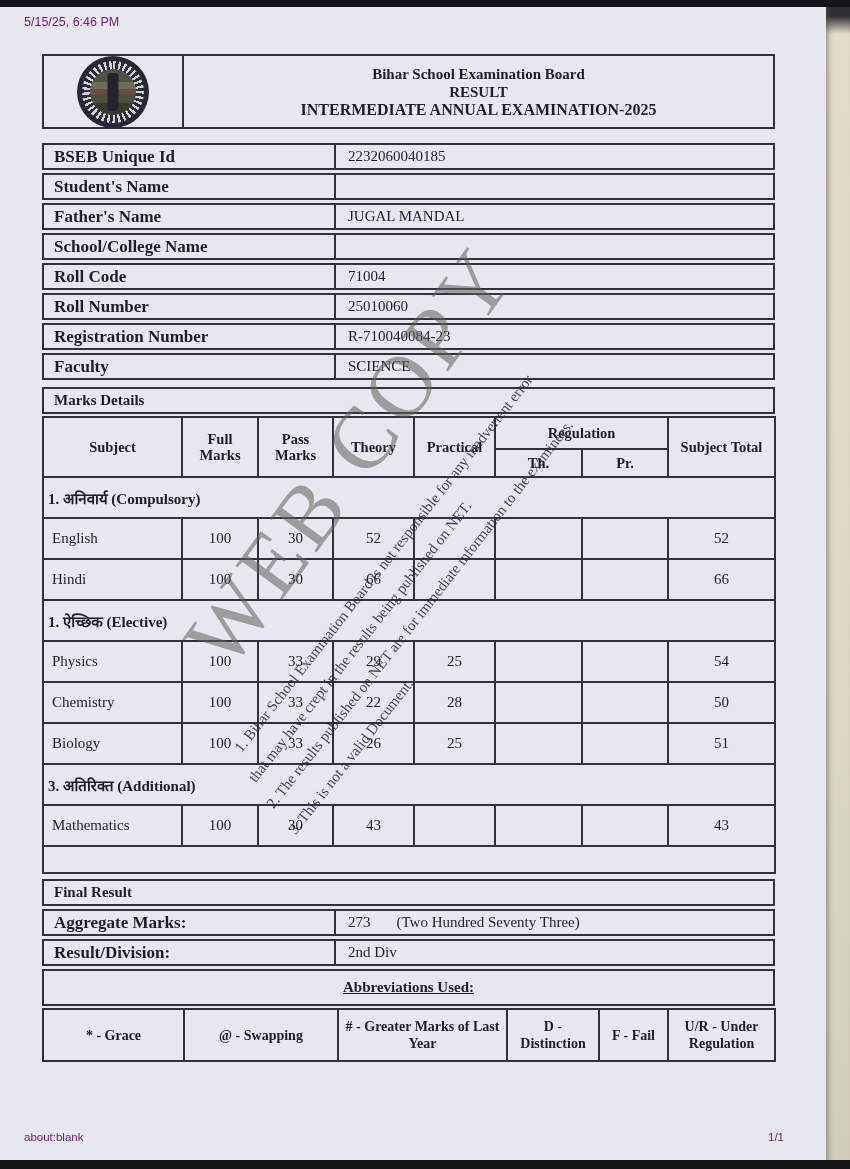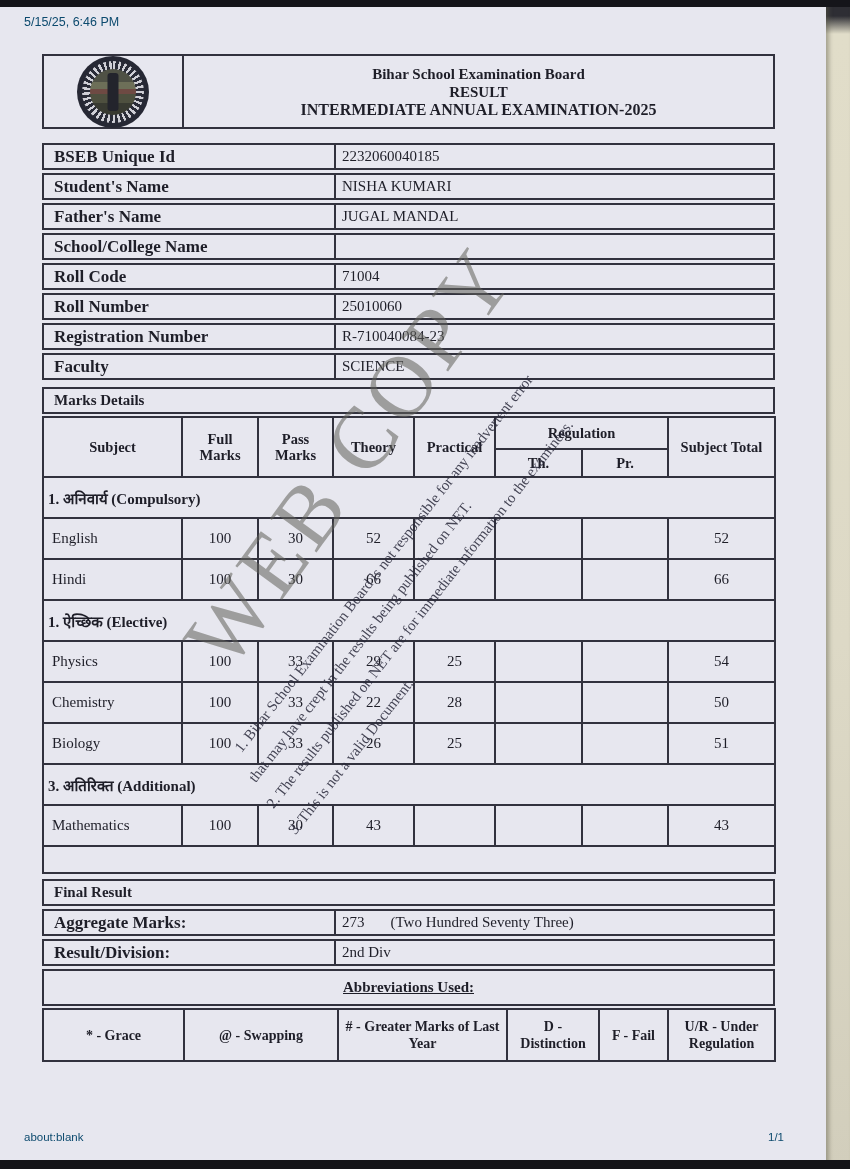--- a/index.html
+++ b/index.html
@@ -11,21 +11,21 @@
 
   
   .bar-top{position:absolute;left:0;top:0;width:100%;height:7px;background:#15151a;z-index:9;}
   .bar-bottom{position:absolute;left:0;bottom:0;width:100%;height:9px;background:#141418;z-index:9;}
   .scan-edge{position:absolute;right:0;top:0;width:24px;height:100%;z-index:8;
     background:linear-gradient(to bottom,#2e2e34 0,#2e2e34 16px,#e1ddc9 34px,#ddd9c6 55%,#d2cebc 100%);
     box-shadow:inset 3px 0 4px rgba(90,88,70,.45);}
 
   
   .pheader,.pfoot{position:absolute;font-family:"Liberation Sans","DejaVu Sans",sans-serif;
-    font-size:12.5px;color:#0c4a6e;z-index:3;}
+    font-size:12.5px;color:#701a75;z-index:3;}
   .pheader{left:24px;top:15px;}
   .pfoot.url{left:24px;top:1131px;font-size:11.5px;}
   .pfoot.pageno{left:768px;top:1131px;font-size:11.5px;}
 
   
   .doc{position:absolute;left:42px;top:54px;width:733px;color:var(--ink);z-index:1;}
   .box{border:2px solid var(--border);background:transparent;box-sizing:border-box;}
 
   .head{height:75px;display:flex;}
   .logo-cell{width:140px;border-right:2px solid var(--border);display:flex;align-items:center;justify-content:center;box-sizing:border-box;}
@@ -38,21 +38,21 @@
   .logo .ring{position:absolute;inset:5px;border-radius:50%;background:repeating-conic-gradient(#cfcfd6 0 5deg,#2a2c38 5deg 11deg);}
   .logo .core{position:absolute;inset:13px;border-radius:50%;
     background:linear-gradient(to bottom,#4f5145 0 28%,#6d6f58 28% 44%,#6e4a43 44% 54%,#4e503f 54% 74%,#383a31 74% 100%);}
   .logo .figure{position:absolute;left:50%;top:24%;width:11px;height:38px;transform:translateX(-50%);
     background:#23242c;border-radius:3px;}
 
   .details{margin-top:14px;}
   .drow{height:27px;display:flex;align-items:center;margin-bottom:3px;}
   .drow .lbl{width:292px;border-right:2px solid var(--border);align-self:stretch;display:flex;align-items:center;
     padding-left:10px;font-weight:bold;font-size:17px;box-sizing:border-box;}
-  .drow .val{flex:1;padding-left:6px;font-size:15px;}
+  .drow .val{flex:1;padding-left:12px;font-size:15px;}
 
   .section-bar{height:27px;display:flex;align-items:center;padding-left:10px;font-weight:bold;font-size:15px;box-sizing:border-box;}
   .md{margin-top:7px;}
   .fr{margin-top:5px;}
 
   table.marks{border-collapse:collapse;table-layout:fixed;width:733px;margin-top:2px;}
   table.marks td,table.marks th{border:2px solid var(--border);font-size:15px;color:var(--ink);
     overflow:hidden;padding:0 4px;box-sizing:border-box;}
   table.marks th{font-weight:bold;text-align:center;font-size:14.5px;line-height:16px;}
   th.h-subject{text-align:left;padding-left:8px;border-radius:14px;}
@@ -108,21 +108,20 @@
       </div>
     </div>
 
     <div class="details">
       <div class="box drow">
         <div class="lbl">BSEB Unique Id</div>
         <div class="val">2232060040185</div>
       </div>
       <div class="box drow">
         <div class="lbl">Student's Name</div>
-        <div class="val">NISHA KUMARI</div>
       </div>
       <div class="box drow">
         <div class="lbl">Father's Name</div>
         <div class="val">JUGAL MANDAL</div>
       </div>
       <div class="box drow">
         <div class="lbl">School/College Name</div>
       </div>
       <div class="box drow">
         <div class="lbl">Roll Code</div>

